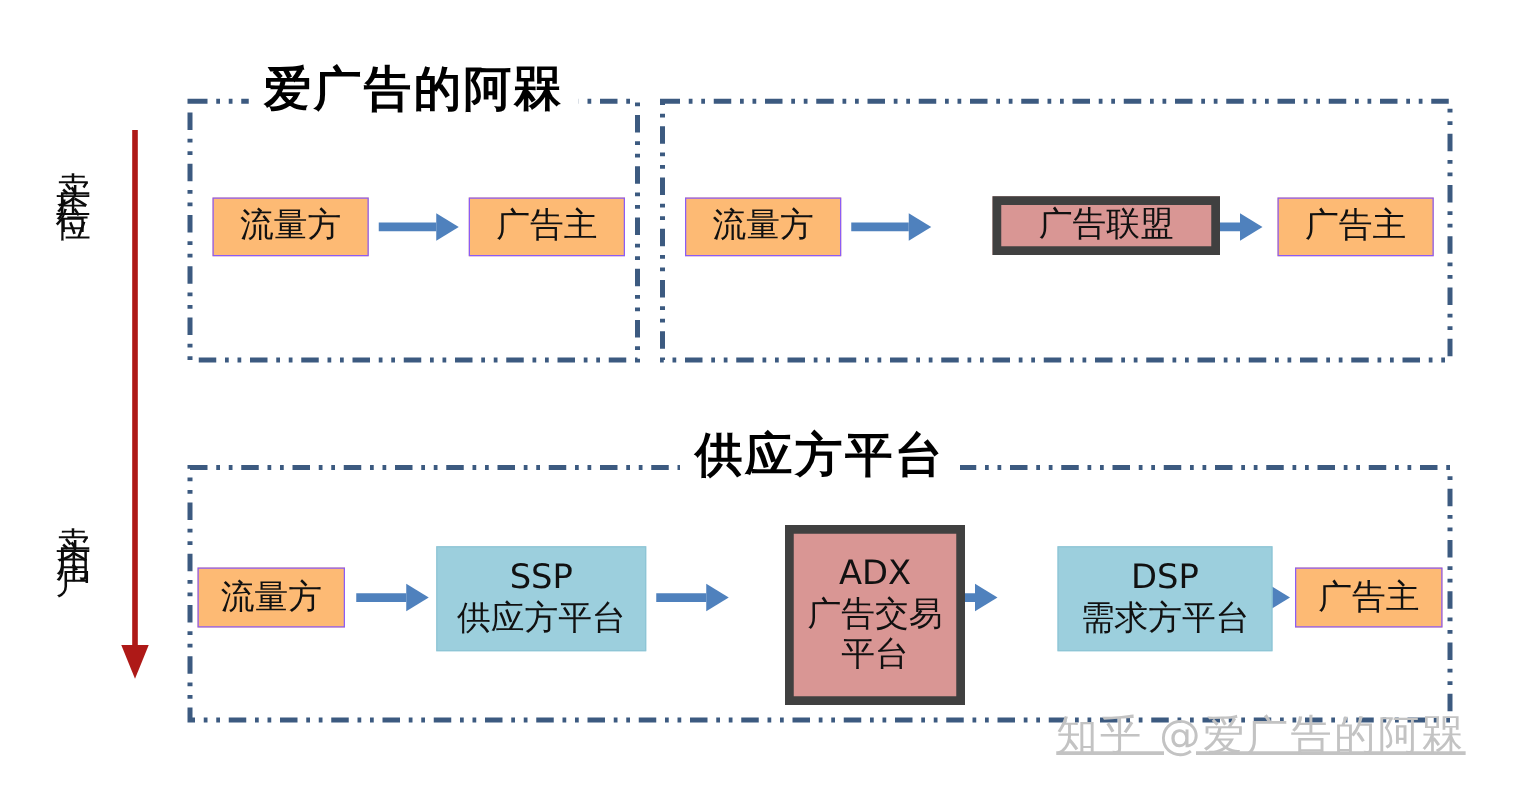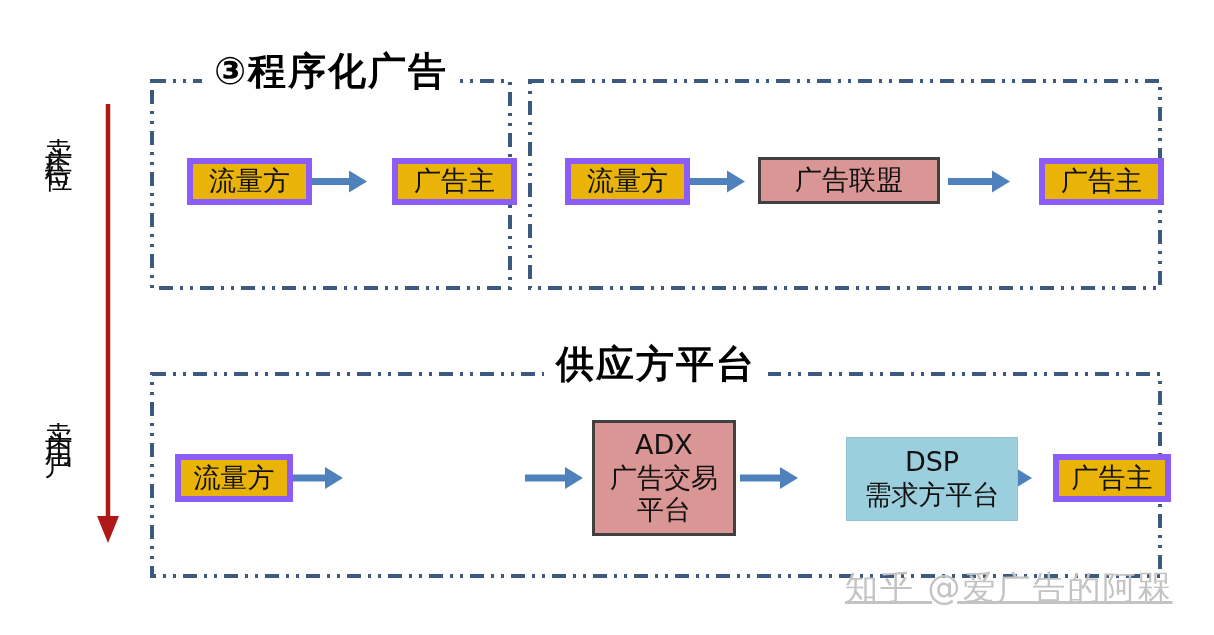--- a/index.html
+++ b/index.html
@@ -24,22 +24,22 @@
     white-space:nowrap;
   }
   .node{
     position:absolute;display:flex;align-items:center;justify-content:center;
     text-align:center;
     font-size:27px;color:#111111;
     white-space:pre-line;
     line-height:1.22;
     box-sizing:border-box;
   }
-  .node.green{background:#eab308;border:6px solid #8b5cf6;margin-left:17px;}
-  .node.red{background:#d99694;border:3px solid #404040;}
+  .node.green{background:#fdba74;border:1px solid #8b5cf6;}
+  .node.red{background:#d99694;border:7px solid #404040;margin-left:36px;}
   .node.blue{background:#9ccfdd;border:1px solid #8ec5d5;}
   .axis-label{
     position:absolute;
     writing-mode:vertical-rl;
     font-size:28px;color:#0c0c0c;
     letter-spacing:9px;
     line-height:1;
   }
   .watermark{
     position:absolute;
@@ -94,35 +94,37 @@
     <g>
       <line x1="974" y1="478" x2="1014" y2="478" stroke="#4f81bd" stroke-width="7"></line>
       <polygon points="1014,467 1014,489 1032,478" fill="#4f81bd"></polygon>
     </g>
   </svg>
 
   <div class="axis-label" style="left:44px;top:116px;">卖广告位</div>
   <div class="axis-label" style="left:44px;top:400px;">卖广用户</div>
 
   <div class="panel-title" style="left:152px;top:46px;width:358px;height:52px;">
-    <span>③程序化广告</span>
+    <span>爱广告的阿槑</span>
   </div>
   <div class="panel-title" style="left:152px;top:339px;width:1008px;height:52px;">
     <span>供应方平台</span>
   </div>
 
   <div class="node green" style="left:170px;top:158px;width:125px;height:47px;">流量方</div>
   <div class="node green" style="left:375px;top:158px;width:125px;height:47px;">广告主</div>
 
   <div class="node green" style="left:548px;top:158px;width:125px;height:47px;">流量方</div>
   <div class="node red" style="left:758px;top:157px;width:182px;height:47px;">广告联盟</div>
   <div class="node green" style="left:1022px;top:158px;width:125px;height:47px;">广告主</div>
 
   <div class="node green" style="left:158px;top:454px;width:118px;height:48px;">流量方</div>
-  <div class="node red" style="left:592px;top:420px;width:144px;height:116px;">ADX
+  <div class="node blue" style="left:349px;top:437px;width:168px;height:84px;">SSP
+供应方平台</div>
+  <div class="node red" style="left:592px;top:420px;width:144px;height:144px;">ADX
 广告交易
 平台</div>
   <div class="node blue" style="left:806px;top:437px;width:172px;height:84px;margin-left:40px;">DSP
 需求方平台</div>
   <div class="node green" style="left:1036px;top:454px;width:118px;height:48px;">广告主</div>
 
   <div class="watermark" style="left:845px;top:566px;text-decoration:underline;">知乎 @爱广告的阿槑</div>
 
 </div>
 

